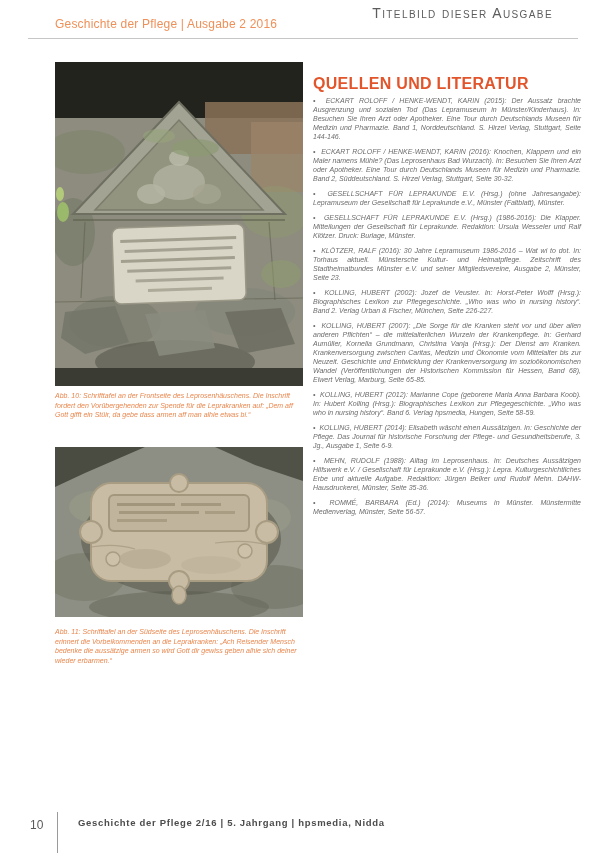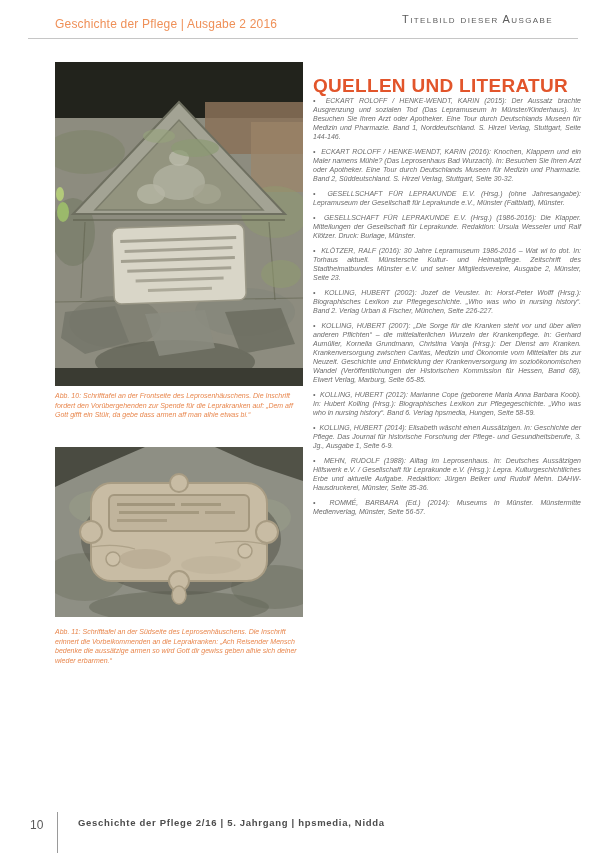--- a/index.html
+++ b/index.html
@@ -6,40 +6,40 @@
   .page{
     position:relative;width:607px;height:853px;background:#ffffff;overflow:hidden;
     font-family:"Liberation Sans",sans-serif;color:#4c4c4c;
   }
   
   .header-left{
     position:absolute;left:55px;top:17px;font-size:12px;color:#ef9058;
     letter-spacing:.2px;
   }
   .header-right{
-    position:absolute;right:54px;top:13px;font-size:11px;color:#5c5c5c;
+    position:absolute;right:54px;top:5px;font-size:14px;color:#5c5c5c;
     font-variant:small-caps;letter-spacing:1.4px;
   }
   .header-rule{
     position:absolute;left:28px;top:38px;width:550px;height:1px;background:#c6c6c6;
   }
   
   .figure1{position:absolute;left:55px;top:62px;width:248px;height:324px;}
   .figure2{position:absolute;left:55px;top:447px;width:248px;height:170px;}
   .figure1 svg,.figure2 svg{display:block;}
   .caption{
     position:absolute;left:55px;width:252px;font-size:7px;line-height:9.6px;
     font-style:italic;color:#e8874e;
   }
   .caption1{top:391px;}
   .caption2{top:627px;}
   
   .lit-heading{
     position:absolute;left:313px;top:75px;width:268px;
-    font-size:19px;font-weight:bold;color:#e2552b;letter-spacing:.3px;
+    font-size:16px;font-weight:bold;color:#e2552b;letter-spacing:.3px;
   }
   .bib-list{position:absolute;left:313px;top:96px;width:268px;}
   .bib-entry{
     margin:0 0 6px 0;font-size:7px;line-height:9px;font-style:italic;color:#6c6c6c;
     text-align:justify;
   }
   .bib-entry::before{content:"•\00a0\00a0";color:#6c6c6c;}
   
   .footer-pagenum{position:absolute;left:30px;top:818px;font-size:12px;color:#5a5a5a;}
   .footer-divider{position:absolute;left:57px;top:812px;width:1px;height:41px;background:#9a9a9a;}

